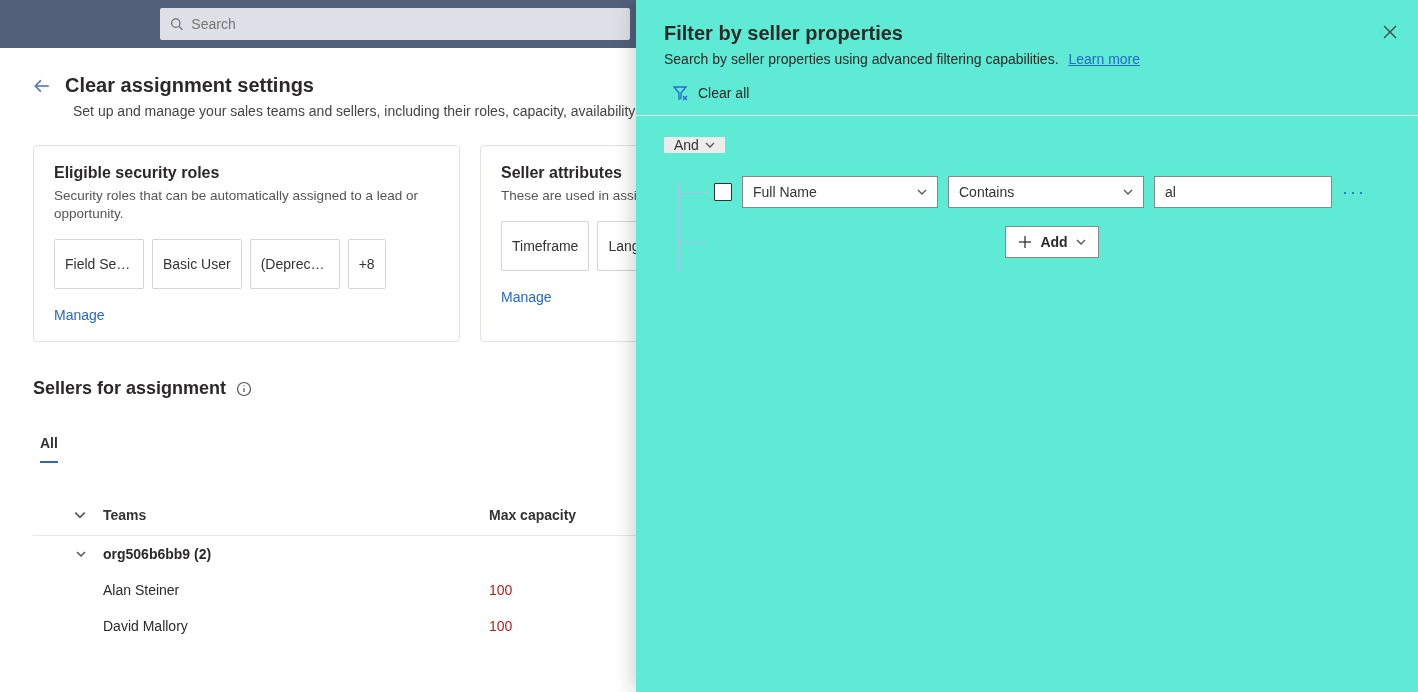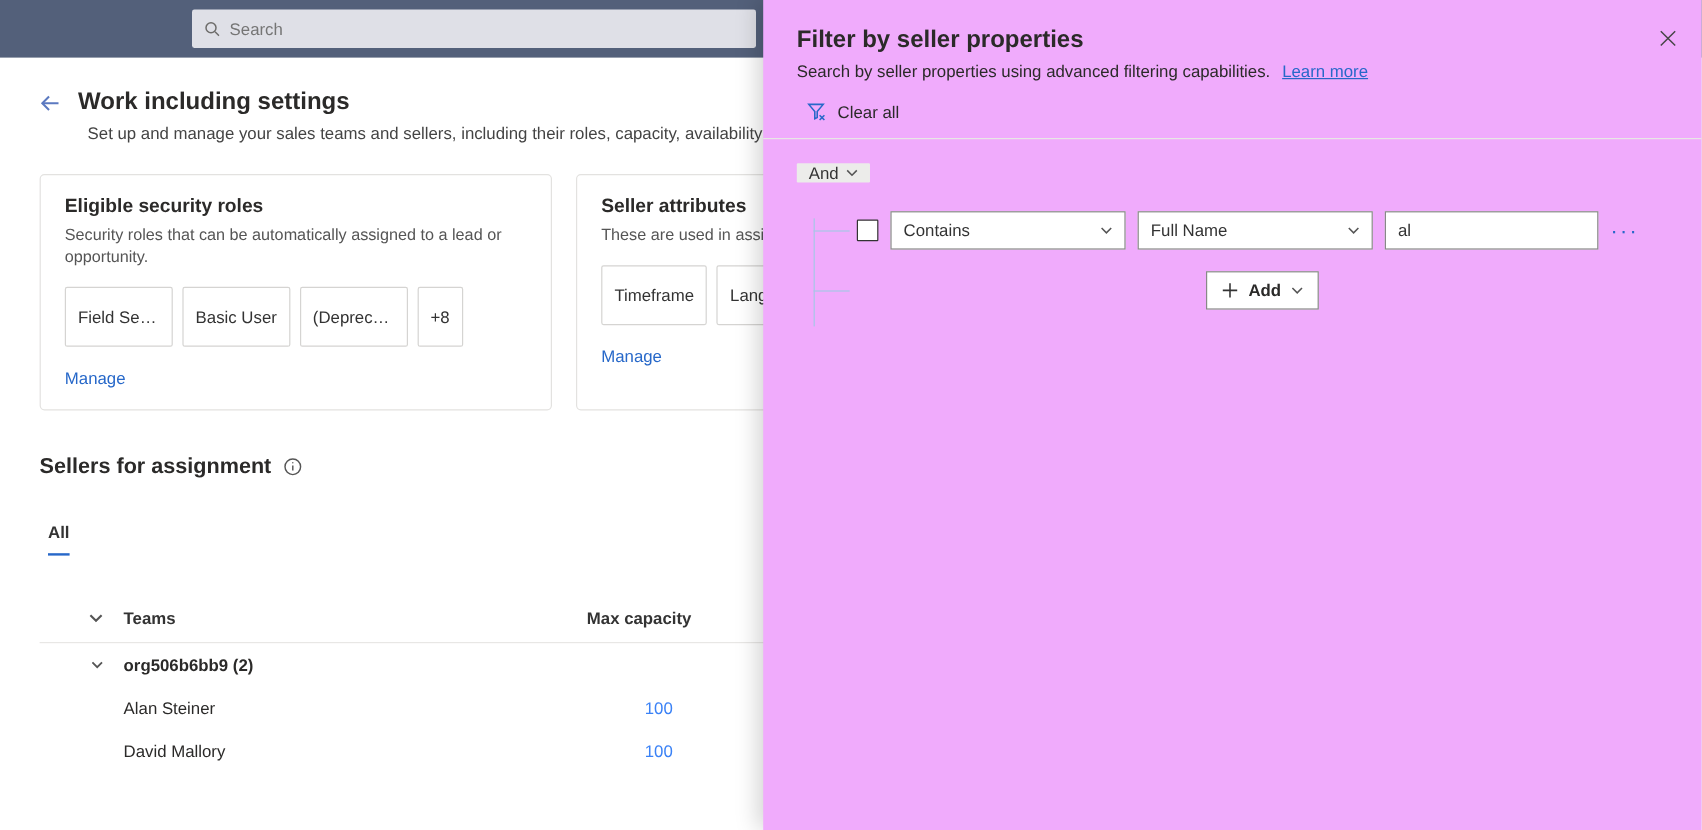--- a/index.html
+++ b/index.html
@@ -41,26 +41,26 @@
   .table { margin-top:36px; }
   .thead { display:flex; align-items:center; font-size:14px; font-weight:600; color:#333; padding:8px 0 12px 0; border-bottom:1px solid #e8e7e5; }
   .th-expand { width:62px; display:flex; justify-content:flex-end; padding-right:8px; }
   .th-teams { flex:0 0 394px; padding-left:8px; }
   .th-cap { flex:0 0 120px; }
   .row { display:flex; align-items:center; padding:10px 0; font-size:14px; }
   .row.group { font-weight:600; color:#2b2a29; }
   .row .c-expand { width:62px; display:flex; justify-content:flex-end; padding-right:8px; }
   .row .c-name { flex:0 0 394px; padding-left:8px; }
   .row.child .c-name { font-weight:400; color:#2b2a29; padding-left:8px; }
-  .row .c-cap { flex:0 0 120px; color:#3b82f6; font-weight:400; text-align:center; }
+  .row .c-cap { flex:0 0 120px; color:#b91c1c; font-weight:400; text-align:left; }
   .chevron { width:12px; height:12px; color:#555; }
   .thead .chevron { width:14px; height:14px; }
 
   
-  .panel { position:absolute; right:0; top:0; bottom:0; width:782px; background:#f0abfc; box-shadow: -4px 0 18px rgba(0,0,0,0.18); display:flex; flex-direction:column; }
+  .panel { position:absolute; right:0; top:0; bottom:0; width:782px; background:#5eead4; box-shadow: -4px 0 18px rgba(0,0,0,0.18); display:flex; flex-direction:column; }
   .panel-inner { padding: 22px 28px 0 28px; }
   .panel-close { position:absolute; top:24px; right:20px; width:16px; height:16px; color:#444; cursor:pointer; }
   .panel-title { font-size:20px; font-weight:600; margin-bottom:6px; color:#2b2a29; }
   .panel-desc { font-size:14px; color:#2b2a29; }
   .panel-desc a { color:#2768c9; text-decoration:underline; margin-left:6px; }
   .clear-all { display:flex; align-items:center; gap:10px; font-size:14px; color:#2b2a29; margin-top:18px; margin-left:8px; cursor:pointer; padding-bottom:14px; }
   .clear-icon { width:16px; height:16px; color:#2768c9; }
   .panel-bar { height:1px; background:#e8e7e5; margin:0 -28px 0 -28px; }
 
   
@@ -97,21 +97,21 @@
     <input type="text" placeholder="Search" style="">
   </div>
 </div>
 
 <div class="page">
   <div class="page-header">
     <svg class="back-arrow" viewBox="0 0 16 16" fill="none" stroke="currentColor" stroke-width="1.5">
         <line x1="14" y1="8" x2="2" y2="8"></line>
         <polyline points="7,3 2,8 7,13"></polyline>
       </svg>
-    <div class="page-title">Work including settings</div>
+    <div class="page-title">Clear assignment settings</div>
   </div>
   <div class="page-desc">Set up and manage your sales teams and sellers, including their roles, capacity, availability a</div>
 
   <div class="cards">
     <div class="card roles">
       <div class="card-title">Eligible security roles</div>
       <div class="card-desc">Security roles that can be automatically assigned to a lead or opportunity.</div>
       <div class="chips">
         <div class="chip">Field Servic...</div>
         <div class="chip">Basic User</div>
@@ -208,28 +208,28 @@
         <svg class="chev" viewBox="0 0 10 10" fill="none" stroke="currentColor" stroke-width="1.3">
             <polyline points="1,3 5,7 9,3"></polyline>
           </svg>
       </div>
 
       <div class="tree-wrap">
         <div class="tree-vert"></div>
 
         <div class="cond-line">
           <div class="checkbox"></div>
+          <div class="select-box sel-field">
+            <span>Full Name</span>
+            <svg class="down-icon" viewBox="0 0 10 10" fill="none" stroke="currentColor" stroke-width="1.3">
+                <polyline points="1,3 5,7 9,3"></polyline>
+              </svg>
+          </div>
           <div class="select-box sel-op">
             <span>Contains</span>
-            <svg class="down-icon" viewBox="0 0 10 10" fill="none" stroke="currentColor" stroke-width="1.3">
-                <polyline points="1,3 5,7 9,3"></polyline>
-              </svg>
-          </div>
-          <div class="select-box sel-field">
-            <span>Full Name</span>
             <svg class="down-icon" viewBox="0 0 10 10" fill="none" stroke="currentColor" stroke-width="1.3">
                 <polyline points="1,3 5,7 9,3"></polyline>
               </svg>
           </div>
           <input class="input-box" value="al" style="">
           <span class="more-dots">···</span>
         </div>
 
         <div class="add-row">
           <div class="add-btn">

